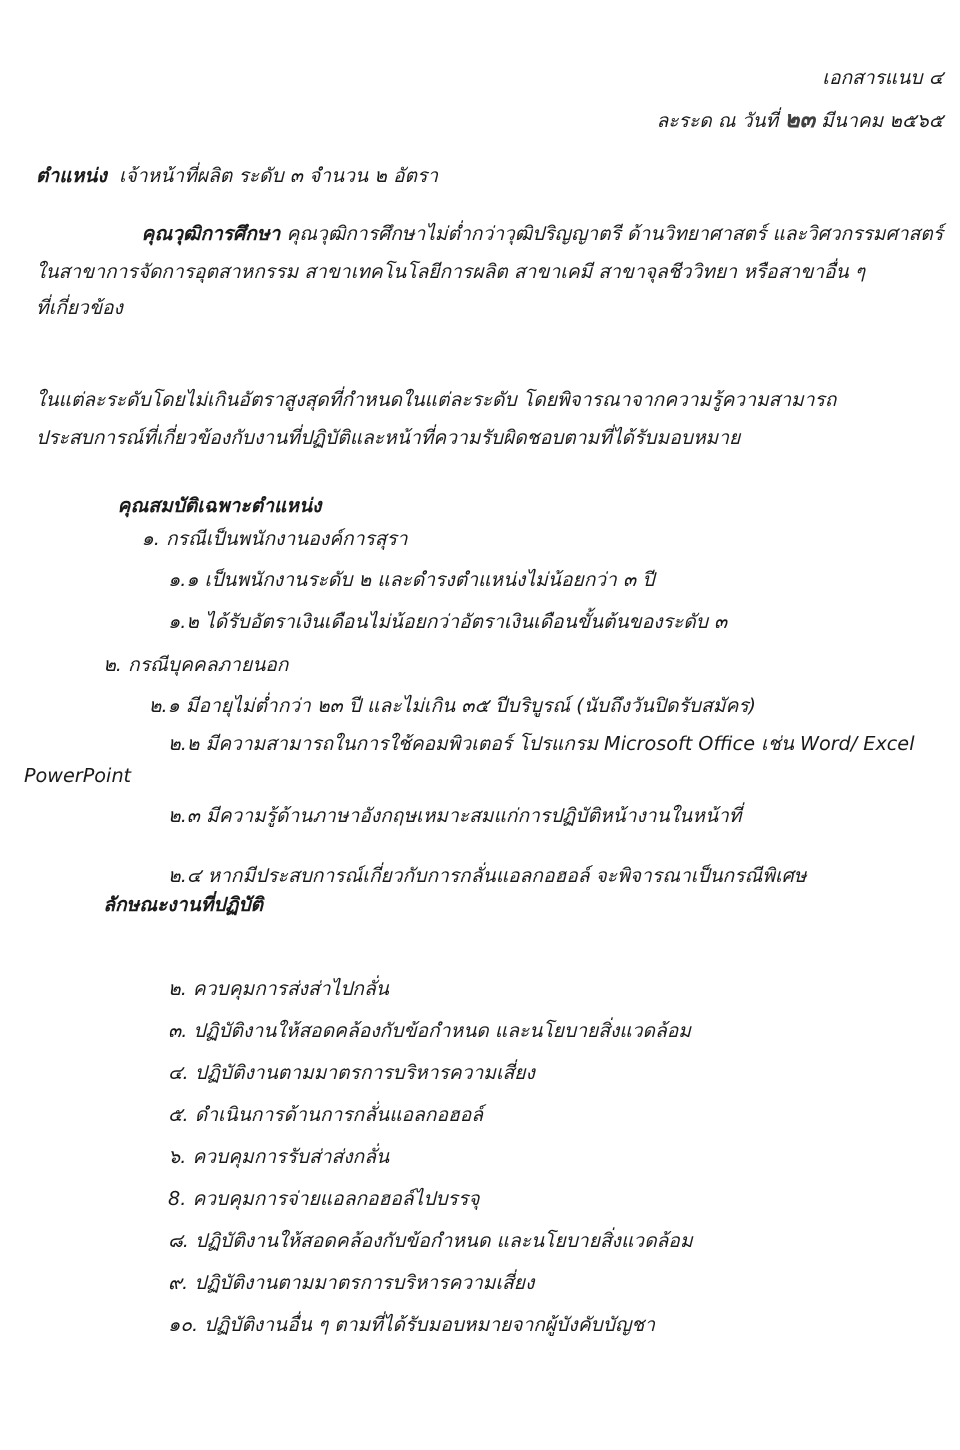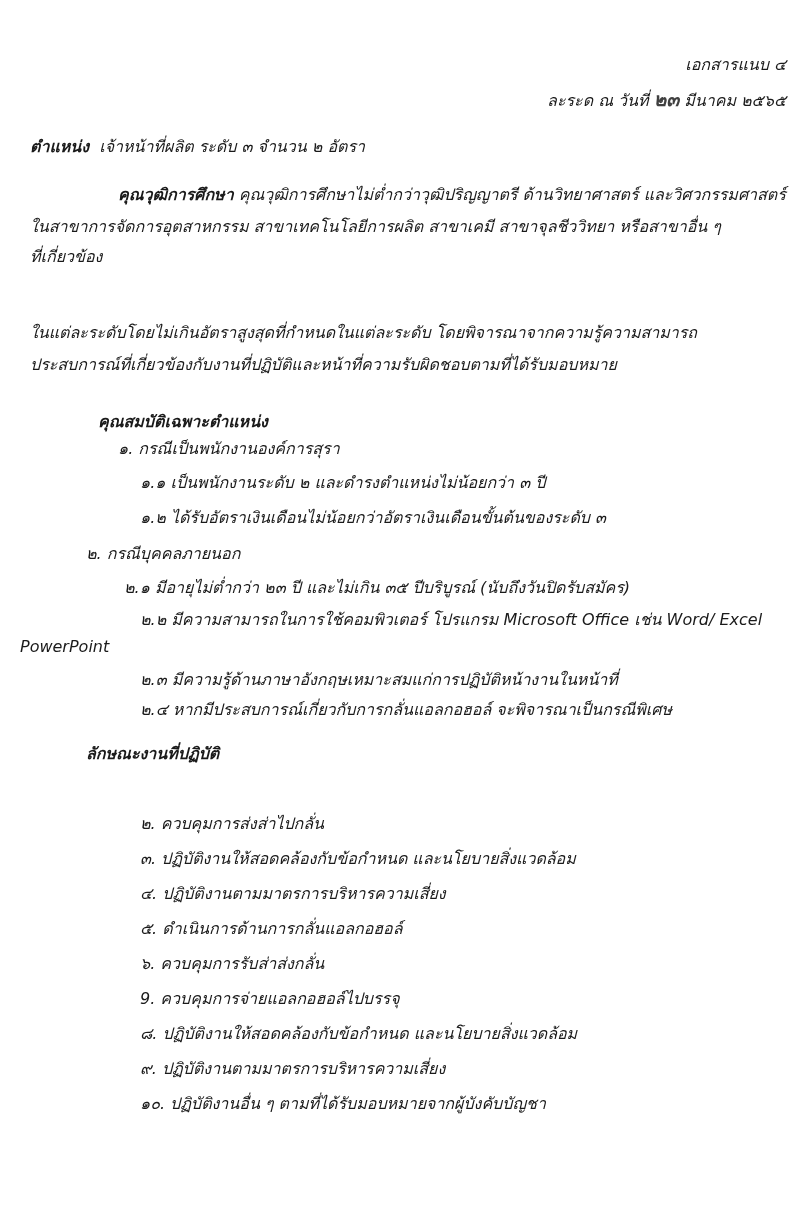--- a/index.html
+++ b/index.html
@@ -44,26 +44,26 @@
   <div class="abs bold" style="left:98px; top:388px;margin-top:21px;">คุณสมบัติเฉพาะตำแหน่ง</div>
   <div class="abs" style="left:118px; top:436px;">๑. กรณีเป็นพนักงานองค์การสุรา</div>
   <div class="abs" style="left:140px; top:470px;">๑.๑ เป็นพนักงานระดับ ๒ และดำรงตำแหน่งไม่น้อยกว่า ๓ ปี</div>
   <div class="abs" style="left:140px; top:505px;">๑.๒ ได้รับอัตราเงินเดือนไม่น้อยกว่าอัตราเงินเดือนขั้นต้นของระดับ ๓</div>
 
   <div class="abs" style="left:86px; top:541px;">๒. กรณีบุคคลภายนอก</div>
   <div class="abs" style="left:124px; top:575px;">๒.๑ มีอายุไม่ต่ำกว่า ๒๓ ปี และไม่เกิน ๓๕ ปีบริบูรณ์ (นับถึงวันปิดรับสมัคร)</div>
   <div class="abs" style="left:140px; top:607px;">๒.๒ มีความสามารถในการใช้คอมพิวเตอร์ โปรแกรม Microsoft Office เช่น Word/ Excel</div>
   <div class="abs" style="left:20px; top:637px;">PowerPoint</div>
   <div class="abs" style="left:140px; top:667px;">๒.๓ มีความรู้ด้านภาษาอังกฤษเหมาะสมแก่การปฏิบัติหน้างานในหน้าที่</div>
-  <div class="abs" style="left:140px; top:697px;">๒.๔ หากมีประสบการณ์เกี่ยวกับการกลั่นแอลกอฮอล์ จะพิจารณาเป็นกรณีพิเศษ</div>
+  <div class="abs" style="left:140px; top:717px;">๒.๔ หากมีประสบการณ์เกี่ยวกับการกลั่นแอลกอฮอล์ จะพิจารณาเป็นกรณีพิเศษ</div>
 
   <div class="abs bold" style="left:86px; top:741px;">ลักษณะงานที่ปฏิบัติ</div>
   <div class="abs" style="left:140px; top:811px;">๒. ควบคุมการส่งส่าไปกลั่น</div>
   <div class="abs" style="left:140px; top:846px;">๓. ปฏิบัติงานให้สอดคล้องกับข้อกำหนด และนโยบายสิ่งแวดล้อม</div>
   <div class="abs" style="left:140px; top:881px;">๔. ปฏิบัติงานตามมาตรการบริหารความเสี่ยง</div>
   <div class="abs" style="left:140px; top:916px;">๕. ดำเนินการด้านการกลั่นแอลกอฮอล์</div>
   <div class="abs" style="left:140px; top:951px;">๖. ควบคุมการรับส่าส่งกลั่น</div>
-  <div class="abs" style="left:140px; top:986px;">9. ควบคุมการจ่ายแอลกอฮอล์ไปบรรจุ</div>
+  <div class="abs" style="left:140px; top:986px;">8. ควบคุมการจ่ายแอลกอฮอล์ไปบรรจุ</div>
   <div class="abs" style="left:140px; top:1021px;">๘. ปฏิบัติงานให้สอดคล้องกับข้อกำหนด และนโยบายสิ่งแวดล้อม</div>
   <div class="abs" style="left:140px; top:1056px;">๙. ปฏิบัติงานตามมาตรการบริหารความเสี่ยง</div>
   <div class="abs" style="left:140px; top:1091px;">๑๐. ปฏิบัติงานอื่น ๆ ตามที่ได้รับมอบหมายจากผู้บังคับบัญชา</div>
 
 </div>
 
 </body></html>

